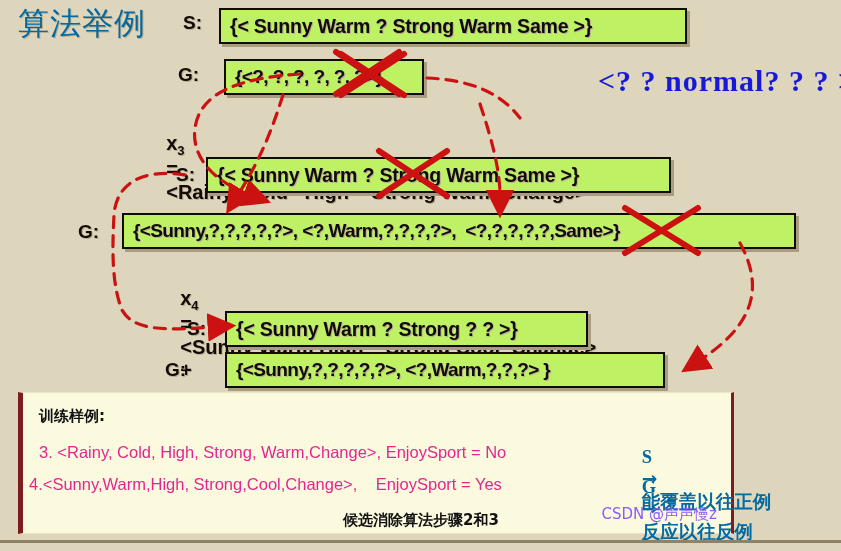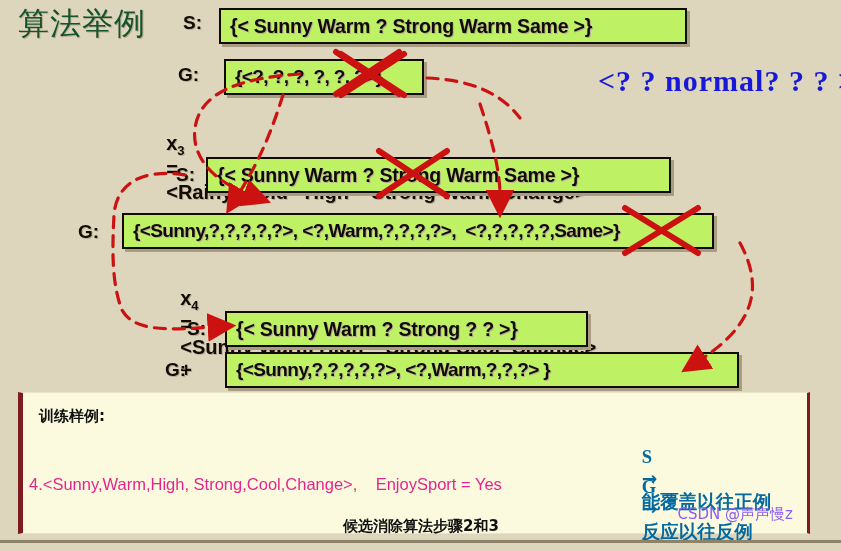--- a/index.html
+++ b/index.html
@@ -25,21 +25,21 @@
   }
   
   .abs { position: absolute; white-space: pre; }
 
   
   .slide-title {
     left: 18px; top: 3px;
     font-size: 31px;
     font-weight: 400;
     letter-spacing: 1px;
-    color: #14532d;
+    color: #0369a1;
     text-shadow: 1px 1px 0 #b9ae92;
     font-family: "DejaVu Sans", "Liberation Sans", sans-serif;
     text-align: center;
   }
 
   
   .lbl {
     font-size: 19px;
     font-weight: bold;
     color: #120b05;
@@ -92,21 +92,21 @@
     width: 841px;
     height: 551px;
     pointer-events: none;
   }
 
   
   .note-panel {
     position: absolute;
     left: 18px;
     top: 392px;
-    width: 792px;
+    width: 716px;
     height: 142px;
     box-sizing: border-box;
     background: #fbfade;
     border-left: 5px solid #7c1b20;
     border-right: 3px solid #7c1b20;
     border-top: 1px solid #e8e6c8;
     border-bottom: 1px solid #e8e6c8;
   }
   .bottom-rule {
     position: absolute;
@@ -144,21 +144,21 @@
   .rule-s { left: 580px; top: 32px; }
   .rule-g { left: 580px; top: 62px; }
   .rule-line .rkey {
     font-family: "Liberation Serif", "DejaVu Serif", serif;
     font-weight: bold;
   }
 
   .caption {
     position: absolute;
     left: 320px;
-    top: 124px;
+    top: 118px;
     font-size: 15px;
     font-weight: bold;
     color: #111;
     font-family: "DejaVu Sans", "Liberation Sans", sans-serif;
     white-space: pre;
   }
   .watermark {
     position: absolute;
     right: 14px;
     top: 112px;
@@ -187,34 +187,34 @@
     <span>x</span><sub>3</sub>
     <span>=</span>
     <span>&lt;Rainy  Cold   High    Strong Warm Change&gt;</span>
     <span>-</span>
   </div>
 
   <div class="abs lbl" style="left:176px; top:164px;">S:</div>
   <div class="setbox" style="left:206px; top:157px; width:465px; height:31px;">{&lt; Sunny Warm ? Strong Warm Same &gt;}</div>
 
   <div class="abs lbl" style="left:78px; top:221px;">G:</div>
-  <div class="setbox tight" style="left:122px; top:213px; width:592px; height:33px;">{&lt;Sunny,?,?,?,?,?&gt;, &lt;?,Warm,?,?,?,?&gt;,  &lt;?,?,?,?,?,Same&gt;}</div>
+  <div class="setbox tight" style="left:122px; top:213px; width:674px; height:33px;">{&lt;Sunny,?,?,?,?,?&gt;, &lt;?,Warm,?,?,?,?&gt;,  &lt;?,?,?,?,?,Same&gt;}</div>
 
   <div class="abs eq-line" style="left:158px; top:264px;">
     <span>x</span><sub>4</sub>
     <span>=</span>
     <span>&lt;Sunny Warm High    Strong Cool  Change&gt;</span>
     <span>+</span>
   </div>
 
   <div class="abs lbl" style="left:187px; top:318px;">S:</div>
   <div class="setbox" style="left:225px; top:311px; width:363px; height:22px;">{&lt; Sunny Warm ? Strong ? ? &gt;}</div>
 
   <div class="abs lbl" style="left:165px; top:359px;">G:</div>
-  <div class="setbox tight" style="left:225px; top:352px; width:514px; height:33px;">{&lt;Sunny,?,?,?,?,?&gt;, &lt;?,Warm,?,?,?&gt; }</div>
+  <div class="setbox tight" style="left:225px; top:352px; width:440px; height:33px;">{&lt;Sunny,?,?,?,?,?&gt;, &lt;?,Warm,?,?,?&gt; }</div>
 
   <svg id="marks" viewBox="0 0 841 551">
     <defs>
       <marker id="ah" markerWidth="9" markerHeight="9" refX="2" refY="4.5" orient="auto" markerUnits="strokeWidth">
         <path d="M0,0 L9,4.5 L0,9 z" fill="#cc1111"></path>
       </marker>
     </defs>
 
     <g stroke="#cc1111" stroke-width="6" stroke-linecap="round">
       <line x1="336" y1="52" x2="399" y2="94"></line>
@@ -245,20 +245,21 @@
     <path d="M480,104 C492,140 500,170 500,196" fill="none" stroke="#cc1111" stroke-width="3.2" stroke-dasharray="11 8" stroke-linecap="round" marker-end="url(#ah)"></path>
 
     <path d="M185,175 C140,168 116,185 114,215 C112,252 112,285 122,310 C134,332 168,330 214,327" fill="none" stroke="#cc1111" stroke-width="3.2" stroke-dasharray="11 8" stroke-linecap="round" marker-end="url(#ah)"></path>
 
     <path d="M740,243 C760,280 762,320 700,360" fill="none" stroke="#cc1111" stroke-width="3.2" stroke-dasharray="11 8" stroke-linecap="round" marker-end="url(#ah)"></path>
   </svg>
 
   <div class="note-panel">
     <div class="panel-head">训练样例:</div>
 
+    <div class="example ex3">3. &lt;Rainy, Cold, High, Strong, Warm,Change&gt;, EnjoySport = No</div>
     <div class="example ex4">4.&lt;Sunny,Warm,High, Strong,Cool,Change&gt;,    EnjoySport = Yes</div>
 
     <div class="rule-line rule-s">
       <span class="rkey">S</span>
       <span>→</span>
       <span>能覆盖以往正例</span>
     </div>
     <div class="rule-line rule-g">
       <span class="rkey">G</span>
       <span>→</span>

